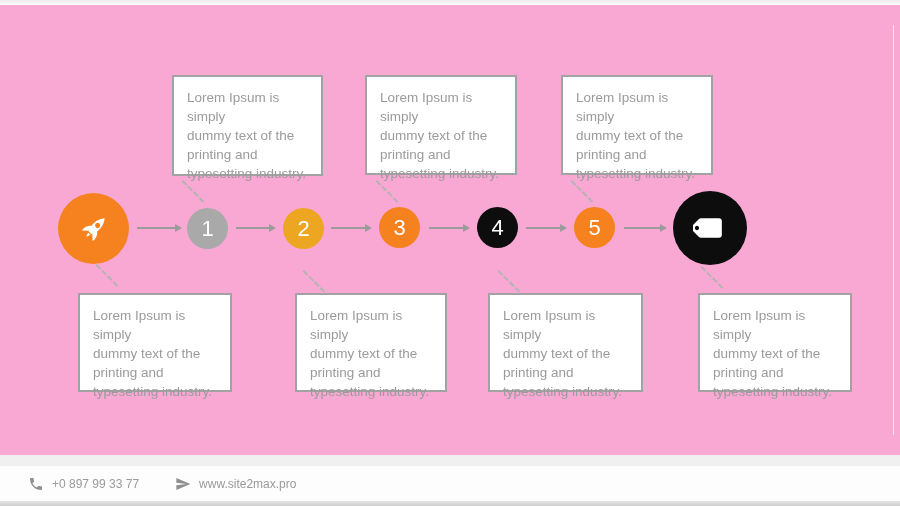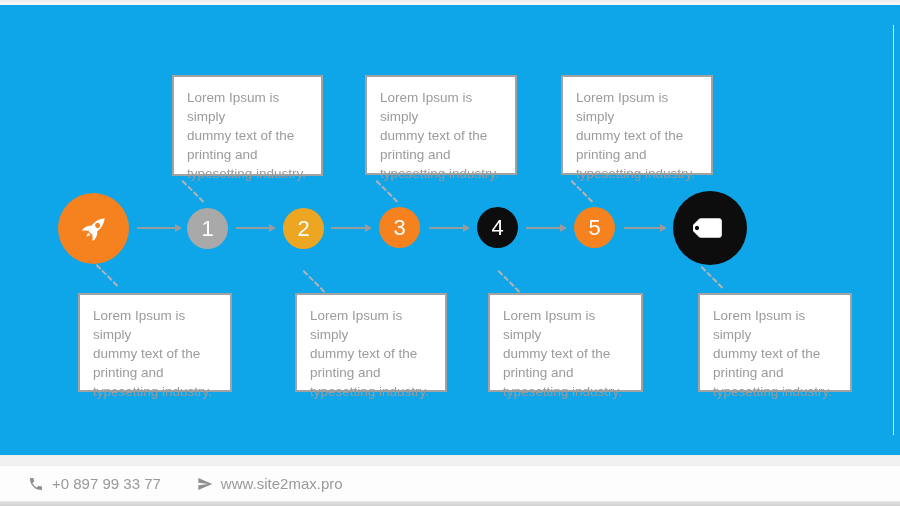--- a/index.html
+++ b/index.html
@@ -5,21 +5,21 @@
   html,body{margin:0;padding:0;background:#ffffff;width:900px;height:506px;overflow:hidden;
             font-family:"Liberation Sans",sans-serif;}
   .page{width:900px;height:506px;display:flex;flex-direction:column;background:#fff;}
 
   
   .top-strip{height:5px;background:linear-gradient(to bottom,#ededed,#fbfbfb);}
   .pre-footer{height:11px;background:#f0f0f0;}
   .bottom-strip{height:5px;background:linear-gradient(to bottom,#e6e6e6,#cfcfcf);}
 
   
-  .slide{position:relative;height:450px;background:#0ea5e9;}
+  .slide{position:relative;height:450px;background:#f9a8d4;}
   .edge-line{position:absolute;right:6px;top:20px;bottom:20px;width:1px;background:#ececec;}
 
   
   .tbox{position:absolute;background:#fff;border:2px solid #a2a2a2;box-sizing:border-box;
         padding:11px 8px 10px 13px;color:#9b9b9b;font-size:13.5px;line-height:19px;}
   .tbox span{display:block;}
 
   
   .circle{position:absolute;border-radius:50%;display:flex;align-items:center;justify-content:center;
           color:#fff;font-weight:300;}
@@ -35,21 +35,21 @@
   .arrow::after{content:"";position:absolute;right:-7px;top:-3px;width:0;height:0;
     border-top:4px solid transparent;border-bottom:4px solid transparent;border-left:7px solid #9b9b9b;}
 
   
   .dash{position:absolute;width:30px;border-top:2px dashed #b3b3b3;
         transform:rotate(45deg);transform-origin:0 0;}
 
   
   .footer{height:35px;background:#fdfdfd;display:flex;align-items:center;
           justify-content:space-between;padding:0 22px 0 28px;box-sizing:border-box;}
-  .f-left{display:flex;align-items:center;color:#9a9a9a;font-size:15px;}
+  .f-left{display:flex;align-items:center;color:#9a9a9a;font-size:12px;}
   .f-left svg{flex:none;}
   .f-text{margin-left:8px;}
   .f-sep{width:36px;}
   .f-right{display:flex;align-items:center;}
   .tri{width:0;height:0;border-top:6px solid transparent;border-bottom:6px solid transparent;cursor:pointer;}
   .tri-left{border-right:9px solid #f39c15;}
   .tri-right{border-left:9px solid #f39c15;}
   .home-btn{margin:0 5px;display:flex;cursor:pointer;}
   .brand-mark{width:15px;height:15px;border:2.5px solid #8f8f8f;border-radius:5px;margin-left:18px;
               display:flex;align-items:center;justify-content:center;}

